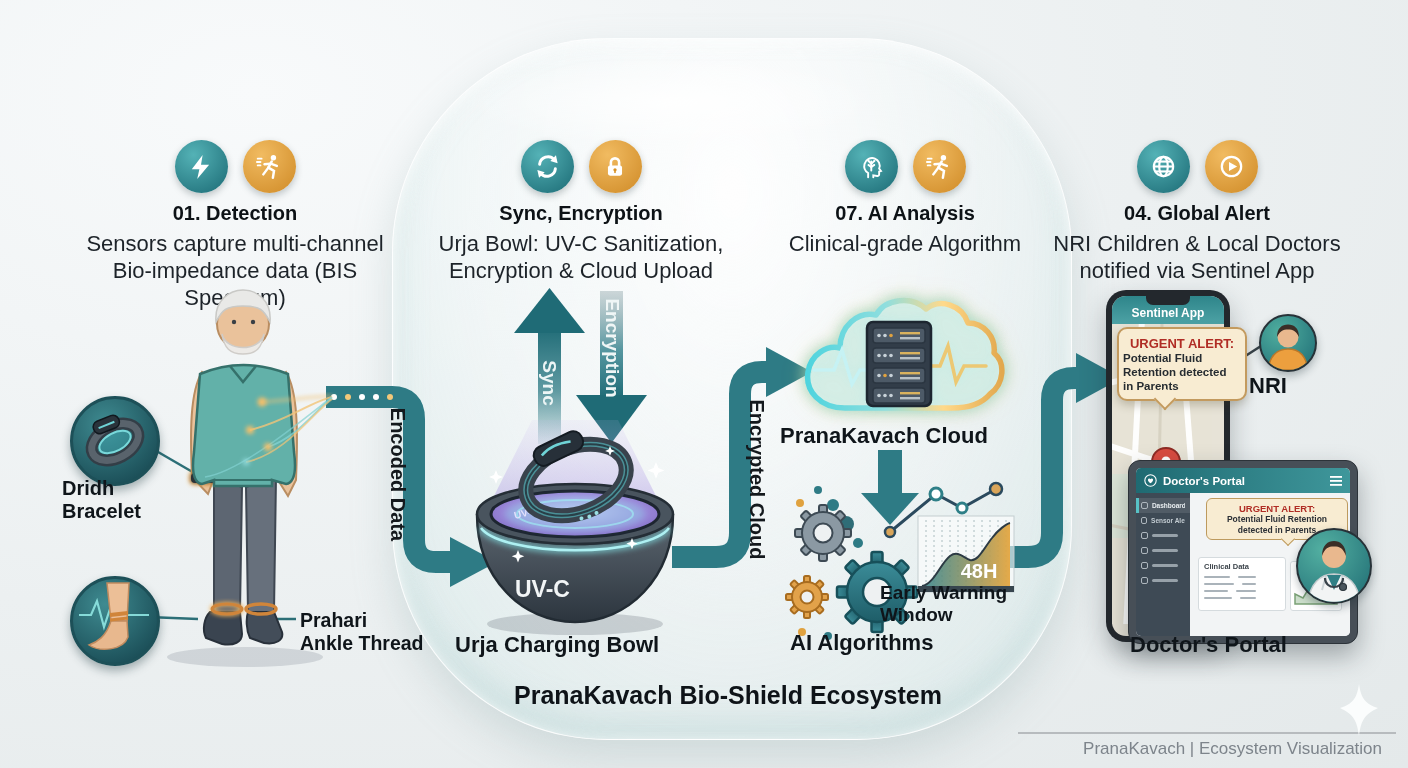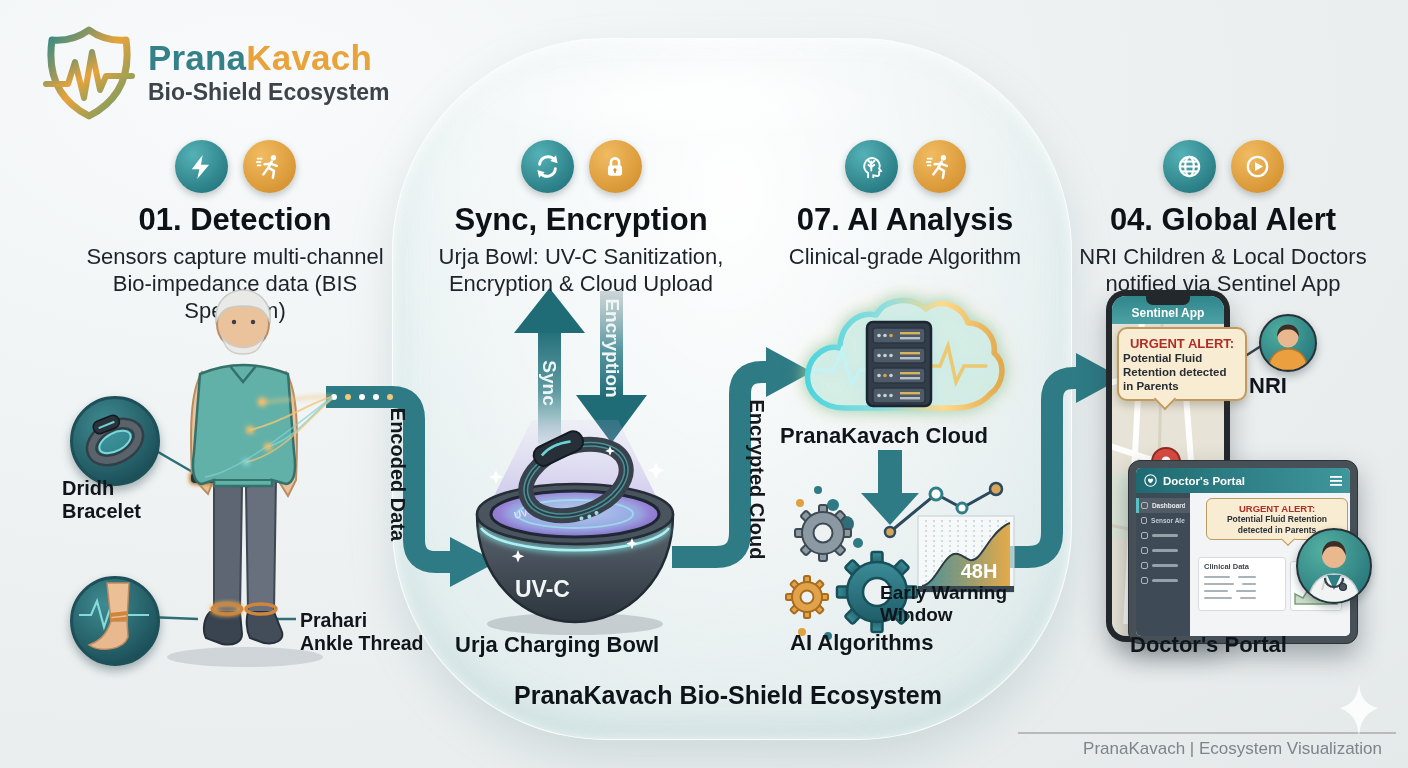--- a/index.html
+++ b/index.html
@@ -15,21 +15,21 @@
   .logo{position:absolute;left:42px;top:24px;display:flex;align-items:center;gap:12px;}
   .logo-text .brand{font-size:35px;font-weight:700;letter-spacing:.2px;line-height:1.05;}
   .brand .a{color:#35818a;}.brand .b{color:#e8a33b;}
   .logo-text .sub{font-size:23px;font-weight:700;color:#3c434a;margin-top:2px;}
   .stage{position:absolute;top:140px;width:330px;text-align:center;}
   .icon-row{display:flex;justify-content:center;gap:15px;margin-bottom:9px;}
   .ic{width:53px;height:53px;border-radius:50%;display:flex;align-items:center;justify-content:center;
     box-shadow:0 3px 7px rgba(20,40,45,.25);}
   .ic.teal{background:radial-gradient(circle at 35% 28%,#54b2b6,#1b6a74);}
   .ic.orange{background:radial-gradient(circle at 35% 28%,#f1bb61,#cf8a26);}
-  .stage-title{font-size:31px;font-weight:700;color:#0d1216;margin:2px 0 5px;}
+  .stage-title{font-size:20px;font-weight:700;color:#0d1216;margin:2px 0 5px;}
   .stage-desc{font-size:22px;font-weight:500;color:#1d2329;line-height:1.23;}
   .vlabel{position:absolute;text-align:center;transform:rotate(90deg);font-weight:700;white-space:nowrap;}
   .lbl{position:absolute;font-weight:700;color:#0f151a;}
   .center{}
   .sentinel-bubble{position:absolute;left:1117px;top:327px;width:118px;z-index:32;background:#f8ecd2;
     border:2px solid #c39a5e;border-radius:10px;padding:7px 4px 6px;box-shadow:0 4px 10px rgba(60,50,20,.25);}
   .sentinel-bubble .tail{position:absolute;left:38px;bottom:-8px;width:14px;height:14px;background:#f8ecd2;
     border-right:2px solid #c39a5e;border-bottom:2px solid #c39a5e;transform:rotate(45deg);}
   .alert-title{font-size:13px;font-weight:700;color:#b02d25;text-align:center;}
   .alert-line{font-size:11.5px;font-weight:700;color:#262c31;line-height:1.22;}
@@ -125,37 +125,20 @@
       <path d="M1010,557 L1028,557 Q1052,557 1052,533 L1052,400 Q1052,378 1074,378 L1078,378" fill="none" stroke="#2e7b85" stroke-width="22" stroke-linejoin="round"></path>
       <polygon points="1076,353 1122,378 1076,403" fill="#2e7b85"></polygon>
     </g>
 
     <path d="M146,445 L196,474" stroke="#2c6f77" stroke-width="2.5" fill="none"></path>
     <path d="M148,617 L198,619" stroke="#2c6f77" stroke-width="2.5" fill="none"></path>
     <path d="M262,619 L296,619" stroke="#2c6f77" stroke-width="2.5" fill="none"></path>
     <path d="M1236,362 L1261,346" stroke="#39434a" stroke-width="2.5" fill="none"></path>
   </svg>
 
-  <div class="logo">
-    <svg width="94" height="98" viewBox="0 0 94 98">
-      <defs>
-        <linearGradient id="gShield" x1="0" y1="0" x2="1" y2="1">
-          <stop offset="0" stop-color="#2e8a8a"></stop>
-            <stop offset="0.5" stop-color="#e8a33b"></stop>
-            <stop offset="1" stop-color="#5f9b6c"></stop>
-        </linearGradient>
-      </defs>
-      <path d="M47,6 C58,14 72,17 84,16 C88,44 82,74 47,92 C12,74 6,44 10,16 C22,17 36,14 47,6 Z" fill="none" stroke="url(#gShield)" stroke-width="7" stroke-linejoin="round"></path>
-      <polyline points="4,60 26,60 33,38 42,74 50,28 58,66 64,52 90,52" fill="none" stroke="url(#gShield)" stroke-width="6" stroke-linecap="round" stroke-linejoin="round"></polyline>
-    </svg>
-    <div class="logo-text">
-      <div class="brand"><span class="a">Prana</span><span class="b">Kavach</span></div>
-      <div class="sub">Bio-Shield Ecosystem</div>
-    </div>
-  </div>
 
   <div class="stage" style="left:70px;">
     <div class="icon-row">
       <div class="ic teal">
         <svg width="26" height="26" viewBox="0 0 24 24">
             <path d="M13.5,1 L3.5,14 L10.5,14 L8.5,23 L19.5,10 L12,10 Z" fill="#fff"></path>
           </svg>
       </div>
       <div class="ic orange">
         <svg width="27" height="27" viewBox="0 0 24 24" fill="none" stroke="#fff" stroke-width="2.2" stroke-linecap="round">
@@ -227,21 +210,21 @@
           <path d="M1.5,5 H5" stroke-width="1.6"></path>
             <path d="M0.8,8 H4" stroke-width="1.6"></path>
             <path d="M1.5,11 H4" stroke-width="1.6"></path>
         </svg>
       </div>
     </div>
     <div class="stage-title">07. AI Analysis</div>
     <div class="stage-desc">Clinical-grade Algorithm</div>
   </div>
 
-  <div class="stage" style="left:1058px;">
+  <div class="stage" style="left:1032px;">
     <div class="icon-row">
       <div class="ic teal">
         <svg width="27" height="27" viewBox="0 0 24 24" fill="none" stroke="#fff" stroke-width="1.9">
           <circle cx="12" cy="12" r="8.6"></circle>
             <ellipse cx="12" cy="12" rx="3.8" ry="8.6"></ellipse>
           <path d="M3.4,12 H20.6"></path>
             <path d="M4.6,7.6 H19.4"></path>
             <path d="M4.6,16.4 H19.4"></path>
         </svg>
       </div>

